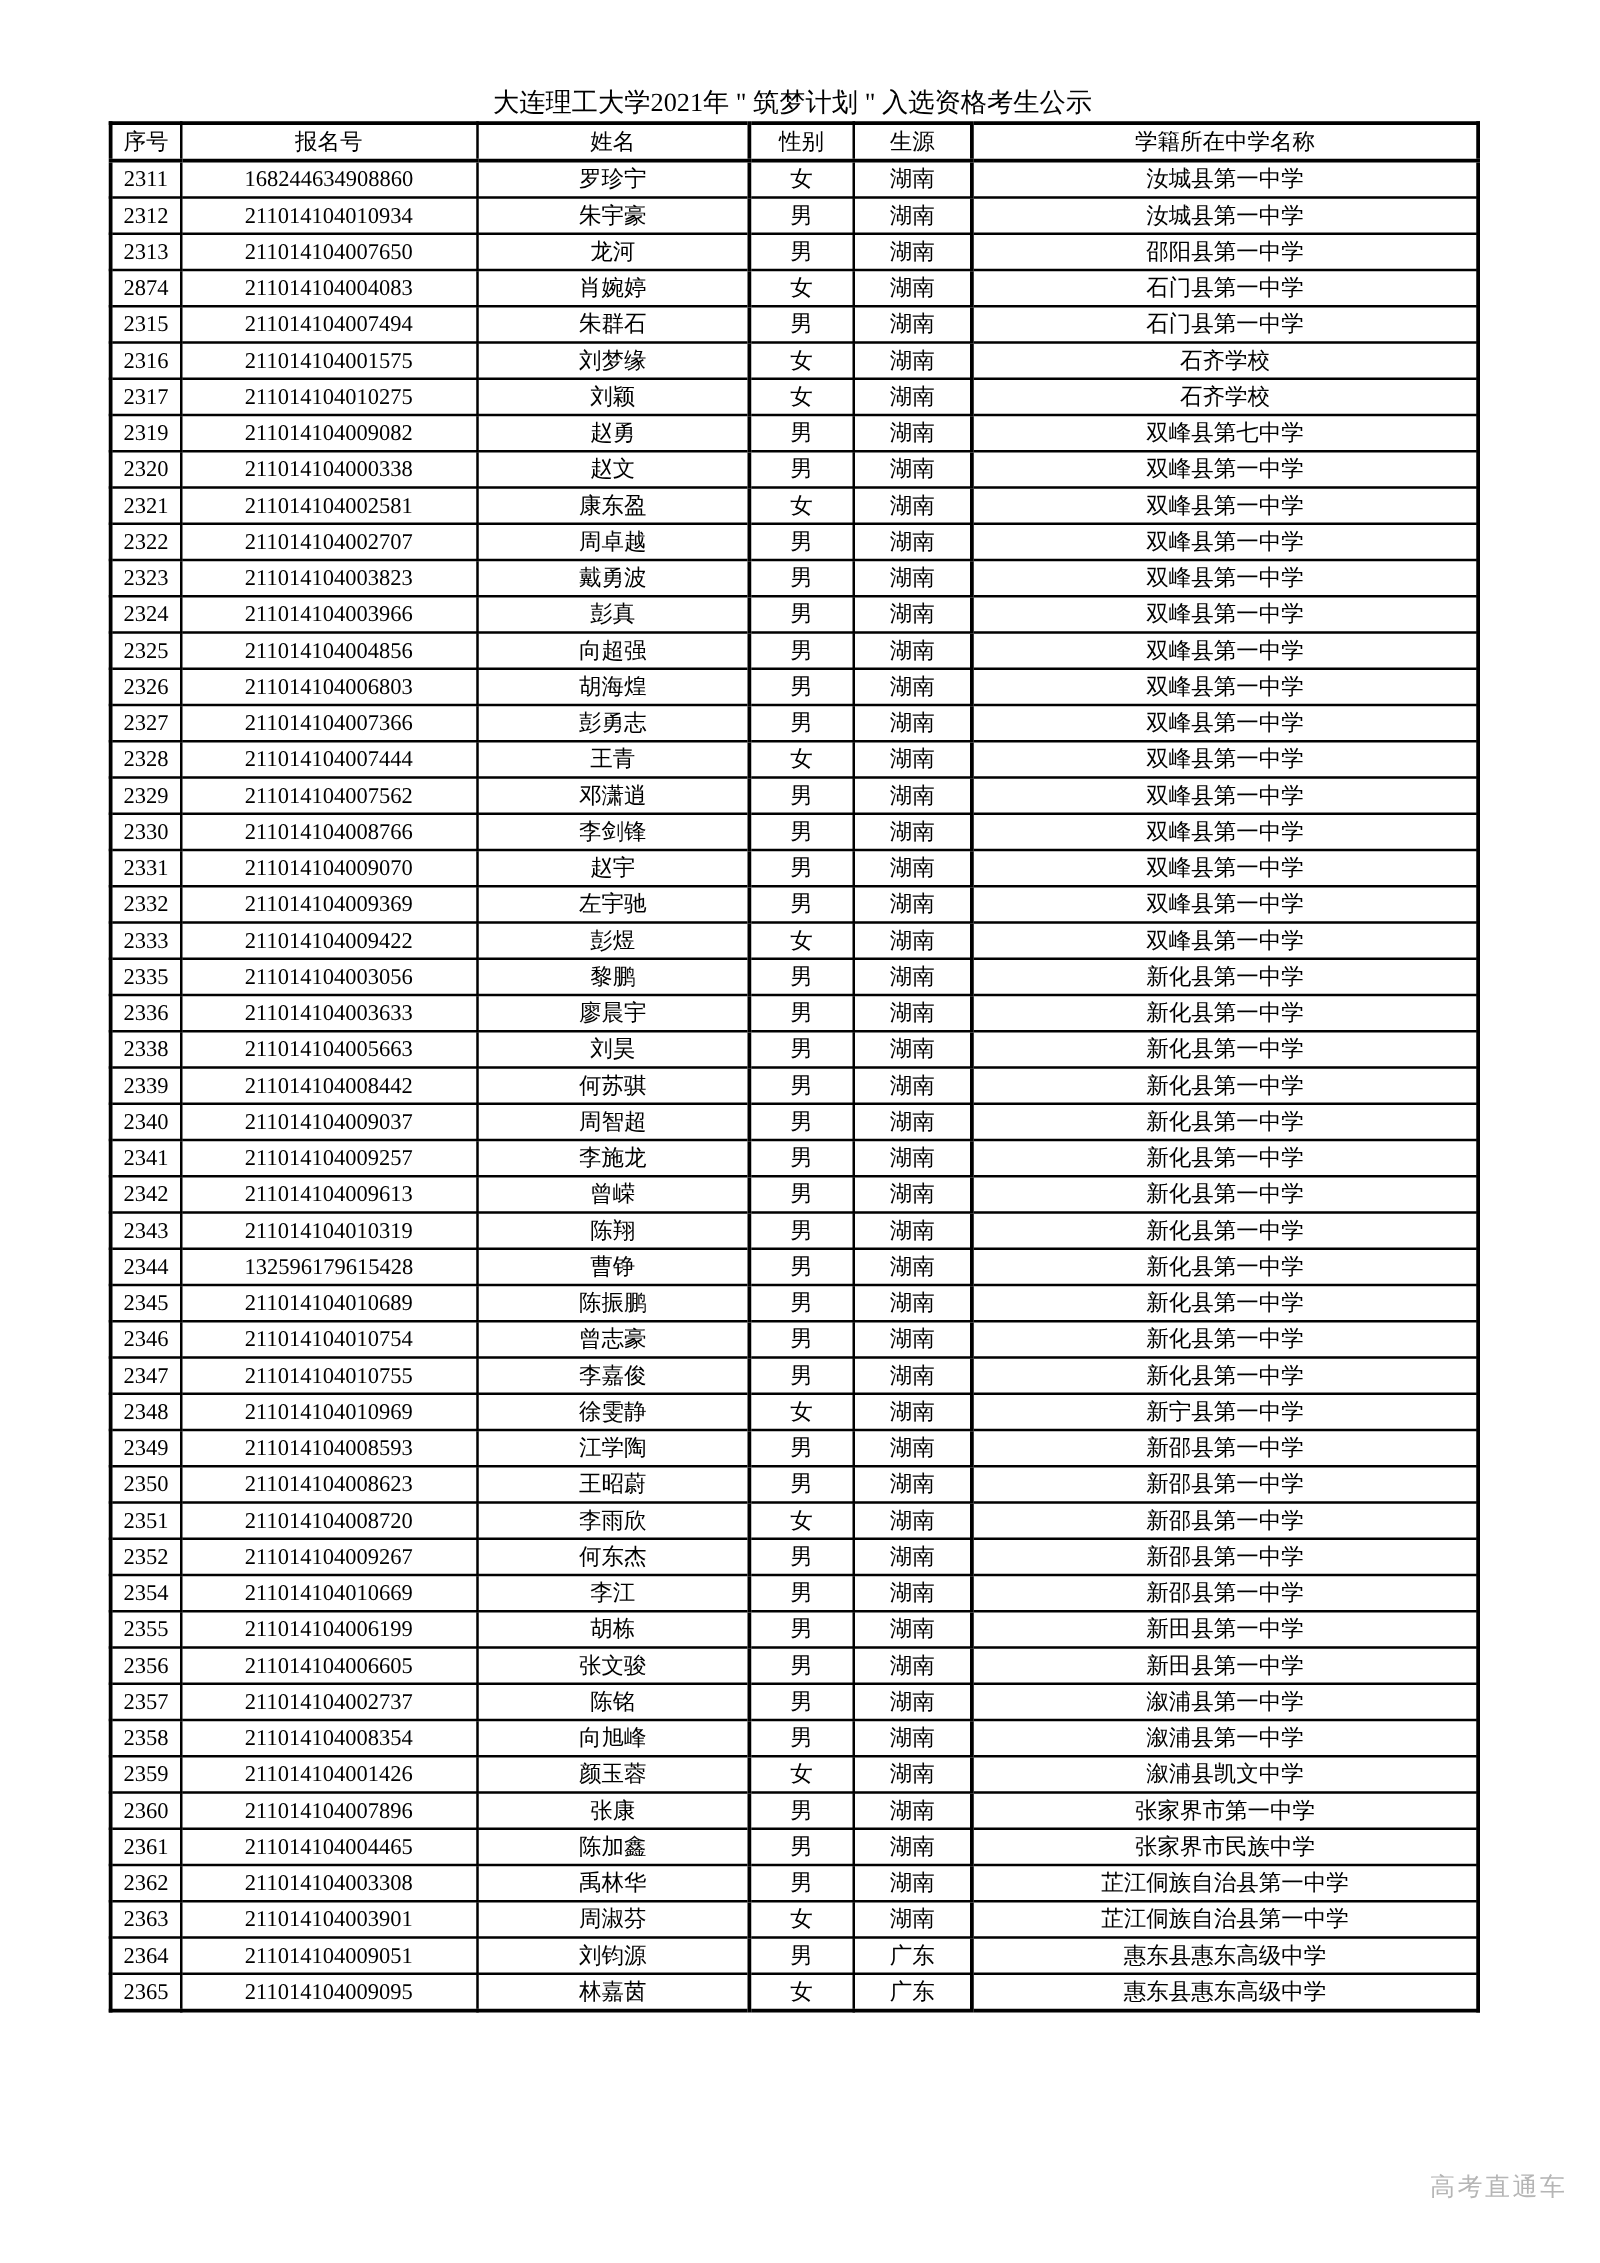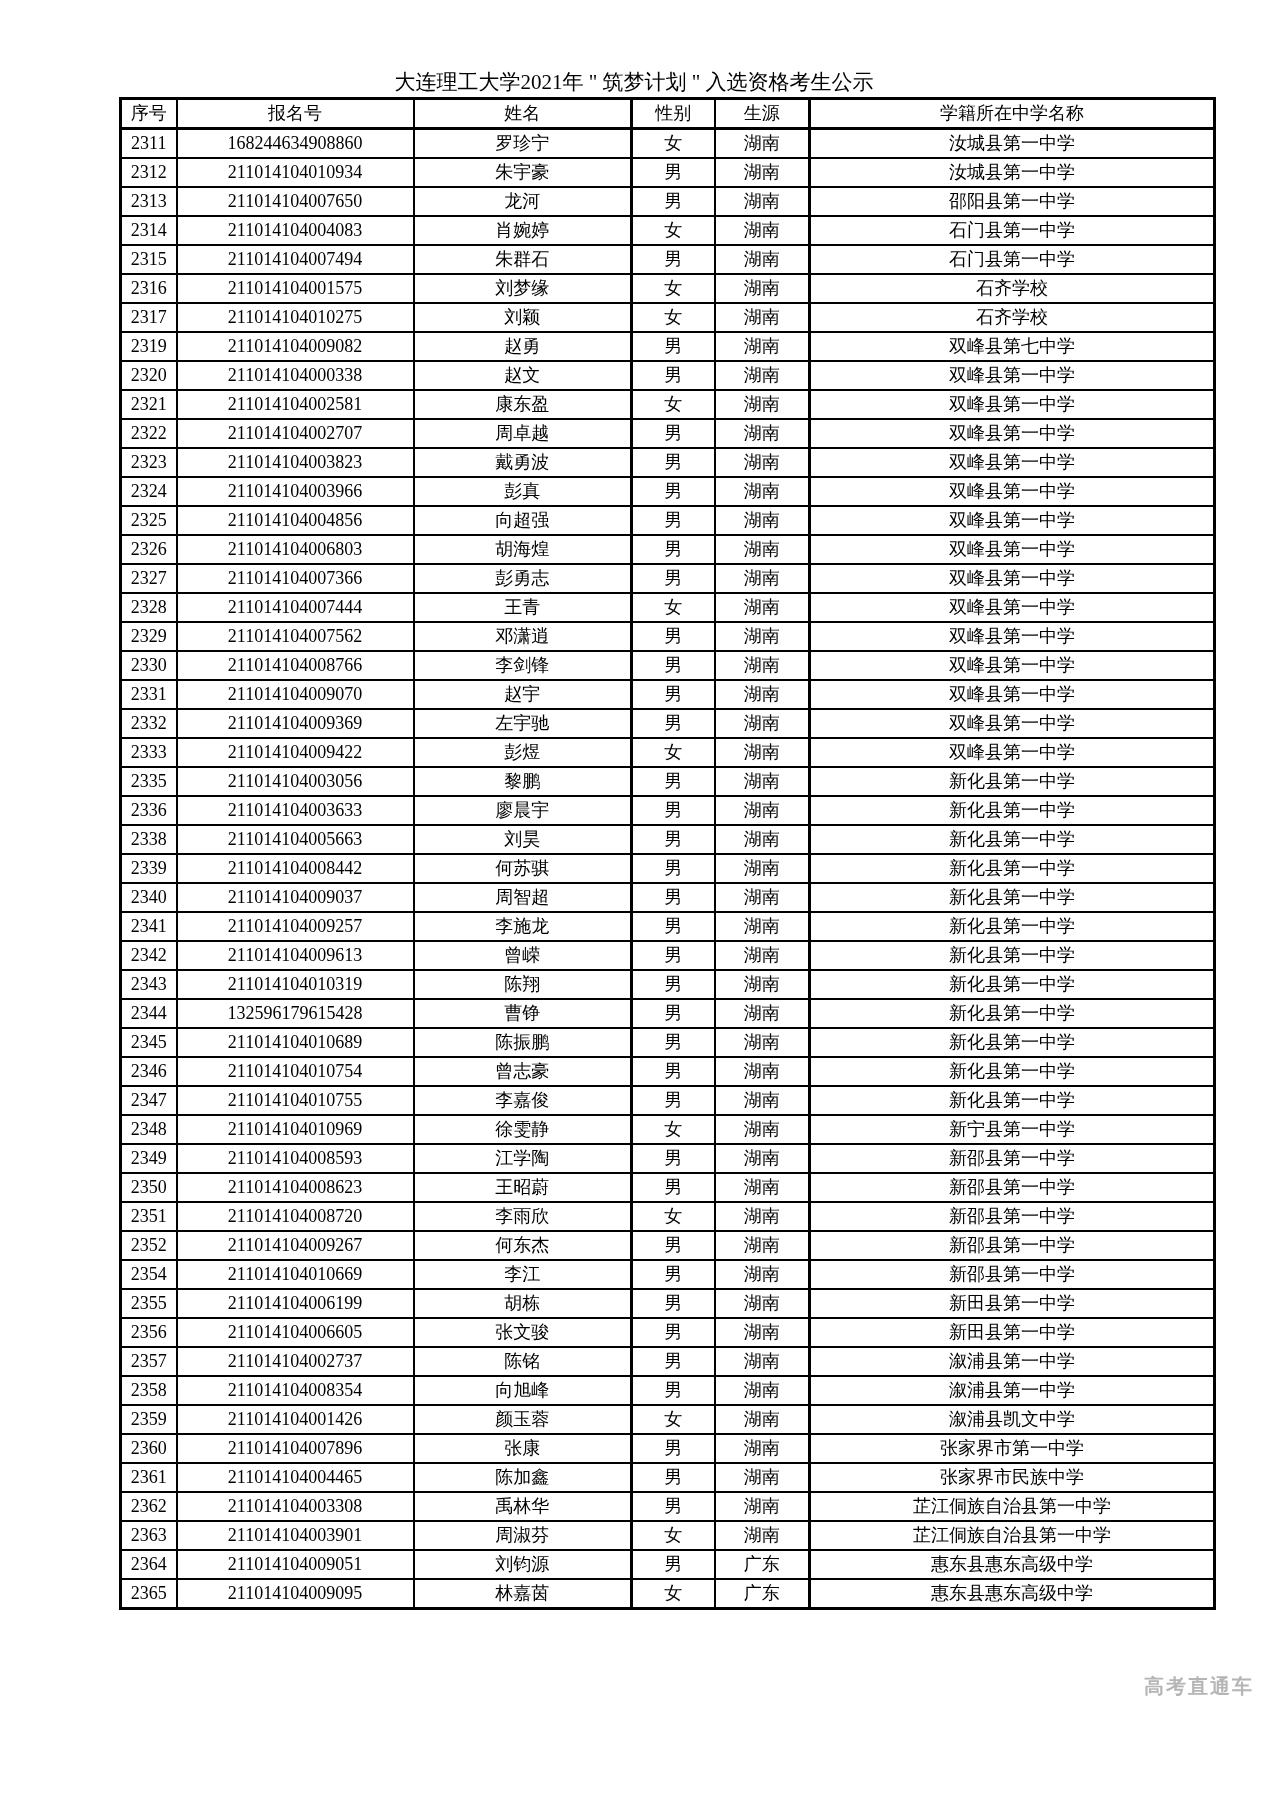--- a/index.html
+++ b/index.html
@@ -19,21 +19,21 @@
     height: 29px;
     text-align: center;
     font-size: 21px;
     font-weight: normal;
     color: #000000;
     white-space: nowrap;
   }
   table.roster {
     table-layout: fixed;
     border-collapse: collapse;
-    margin-left: 119px;
+    margin-left: 87px;
     width: 1094px;
     border: 3px solid #000000;
     padding-left: 27px;
   }
   table.roster th, table.roster td {
     border: 2px solid #000000;
     padding: 0;
     text-align: center;
     vertical-align: middle;
     font-size: 18px;
@@ -49,27 +49,26 @@
     border-left: 3px solid #000000;
   }
   col.c-serial { width: 56px; }
   col.c-reg    { width: 237px; }
   col.c-name   { width: 218px; }
   col.c-gender { width: 83px; }
   col.c-origin { width: 95px; }
   col.c-school { width: 405px; }
   .watermark {
     position: absolute;
-    top: 1673px;
+    top: 1736px;
     right: 26px;
     font-size: 20px;
     color: #b5b5b5;
     letter-spacing: 2px;
     white-space: nowrap;
-    font-weight: bold;
   }
 </style>
 </head>
 <body>
 
 <div class="page">
   <h1 class="title">大连理工大学2021年 " 筑梦计划 " 入选资格考生公示</h1>
 
   <table class="roster">
     <colgroup>
@@ -109,21 +108,21 @@
         </tr>
         <tr>
           <td>2313</td>
           <td>211014104007650</td>
           <td>龙河</td>
           <td>男</td>
           <td>湖南</td>
           <td>邵阳县第一中学</td>
         </tr>
         <tr>
-          <td>2314</td>
+          <td>2874</td>
           <td>211014104004083</td>
           <td>肖婉婷</td>
           <td>女</td>
           <td>湖南</td>
           <td>石门县第一中学</td>
         </tr>
         <tr>
           <td>2315</td>
           <td>211014104007494</td>
           <td>朱群石</td>

